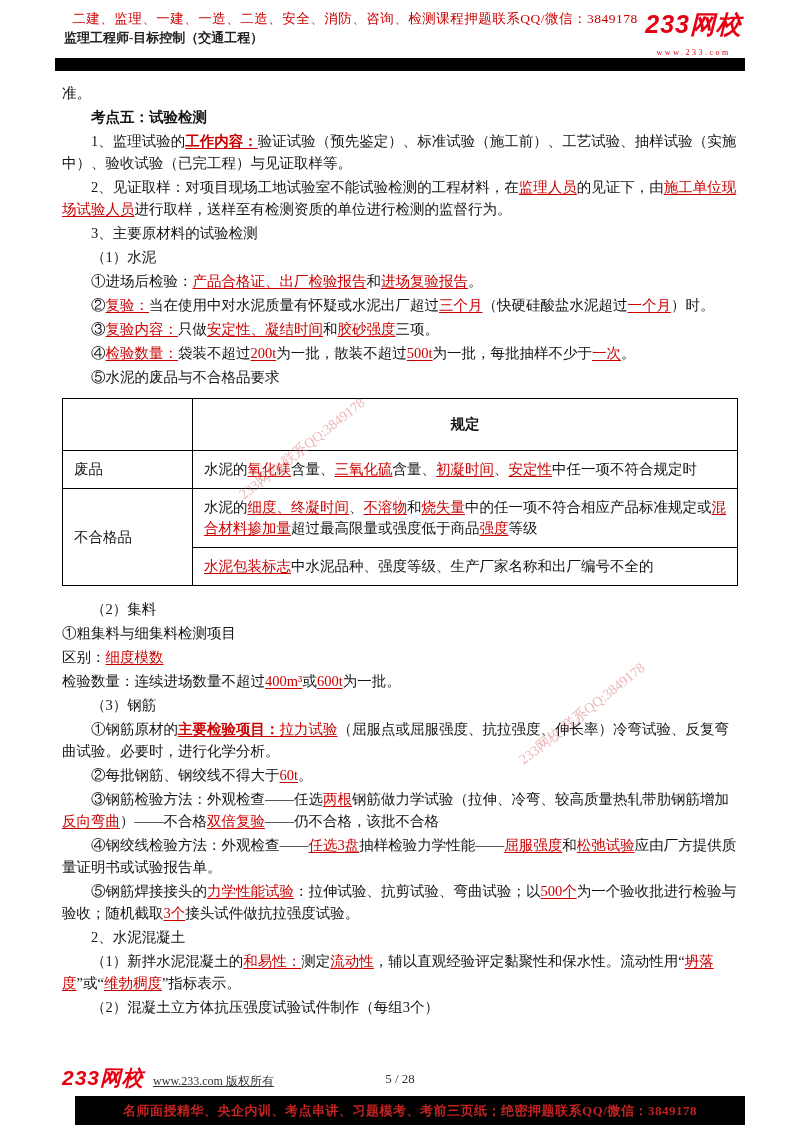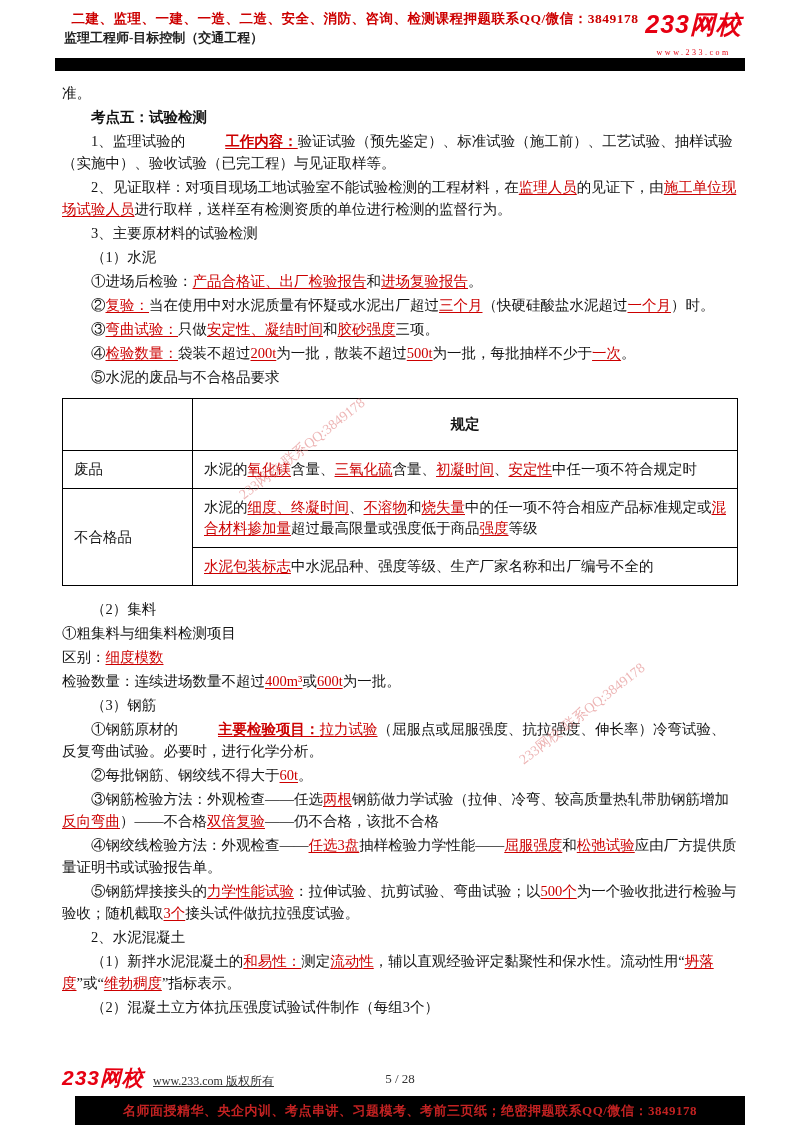--- a/index.html
+++ b/index.html
@@ -4,42 +4,42 @@
 <title>Document</title>
 <style>
   * { margin:0; padding:0; box-sizing:border-box; }
   html,body { background:#ffffff; }
   body { width:800px; height:1132px; position:relative; overflow:hidden;
          font-family:"Liberation Serif","DejaVu Serif",serif; color:#141414; }
   .page { position:absolute; inset:0; background:#fff; }
 
   
   .promo-top { position:absolute; top:10px; left:60px; right:150px; text-align:center;
-               color:#cc0000; font-weight:bold; font-size:13.5px; letter-spacing:.5px; }
+               color:#cc0000; font-weight:normal; font-size:13.5px; letter-spacing:.5px; }
   .doc-title { position:absolute; top:29px; left:64px; font-size:13px; font-weight:bold; color:#222; }
   .logo { position:absolute; top:11px; right:58px; text-align:center; line-height:1.1; }
   .logo-main { color:#e60012; font-weight:bold; font-size:25px; font-style:italic;
                font-family:"Liberation Sans","DejaVu Sans",sans-serif; letter-spacing:1px; }
   .logo-sub { color:#e60012; font-size:8px; letter-spacing:2.5px;margin-top:10px; }
   .top-rule { position:absolute; top:58px; left:55px; right:55px; height:13px; background:#000; }
 
   
   .watermark { position:absolute; color:rgba(222,120,120,.55); font-size:14px;
                transform:rotate(-38deg); white-space:nowrap; pointer-events:none; z-index:3; }
   .wm-1 { left:225px; top:440px; }
   .wm-2 { left:505px; top:705px; }
 
   
   .doc-body { position:absolute; top:80px; left:62px; width:676px;
               font-size:14.5px; line-height:22px; z-index:2; }
   .para { text-indent:2em; margin:2px 0; }
   .para.flush { text-indent:0; }
   .para.heading { font-weight:bold; }
   .seg-ru  { color:#cc0000; text-decoration:underline; text-underline-offset:2px; }
-  .seg-bru { color:#cc0000; font-weight:bold; text-decoration:underline; text-underline-offset:2px;padding-left:40px; }
+  .seg-bru { color:#cc0000; font-weight:bold; text-decoration:underline; text-underline-offset:2px; }
 
   
   .spec-table { border-collapse:collapse; width:100%; margin:10px 0 12px 0; }
   .spec-table td { border:1px solid #000; padding:8px 11px; font-size:14.5px; line-height:21px; vertical-align:middle; }
   .spec-table .lbl { width:130px; text-align:left; }
   .spec-table .head-cell { text-align:center; font-weight:bold; padding:15px; }
 
   
   .footer-row { position:absolute; top:1064px; left:62px; right:62px; height:30px; }
   .footer-left { position:absolute; left:0; top:0; display:flex; align-items:baseline; }
@@ -69,21 +69,21 @@
 
   <div class="doc-body">
     <p class="para flush"><span class="seg">准。</span></p>
     <p class="para heading"><span class="seg">考点五：试验检测</span></p>
     <p class="para"><span class="seg">1、监理试验的</span><span class="seg seg-bru">工作内容：</span><span class="seg">验证试验（预先鉴定）、标准试验（施工前）、工艺试验、抽样试验（实施中）、验收试验（已完工程）与见证取样等。</span></p>
     <p class="para"><span class="seg">2、见证取样：对项目现场工地试验室不能试验检测的工程材料，在</span><span class="seg seg-ru">监理人员</span><span class="seg">的见证下，由</span><span class="seg seg-ru">施工单位现场试验人员</span><span class="seg">进行取样，送样至有检测资质的单位进行检测的监督行为。</span></p>
     <p class="para"><span class="seg">3、主要原材料的试验检测</span></p>
     <p class="para"><span class="seg">（1）水泥</span></p>
     <p class="para"><span class="seg">①进场后检验：</span><span class="seg seg-ru">产品合格证、出厂检验报告</span><span class="seg">和</span><span class="seg seg-ru">进场复验报告</span><span class="seg">。</span></p>
     <p class="para"><span class="seg">②</span><span class="seg seg-ru">复验：</span><span class="seg">当在使用中对水泥质量有怀疑或水泥出厂超过</span><span class="seg seg-ru">三个月</span><span class="seg">（快硬硅酸盐水泥超过</span><span class="seg seg-ru">一个月</span><span class="seg">）时。</span></p>
-    <p class="para"><span class="seg">③</span><span class="seg seg-ru">弯曲试验：</span><span class="seg">只做</span><span class="seg seg-ru">安定性、凝结时间</span><span class="seg">和</span><span class="seg seg-ru">胶砂强度</span><span class="seg">三项。</span></p>
+    <p class="para"><span class="seg">③</span><span class="seg seg-ru">复验内容：</span><span class="seg">只做</span><span class="seg seg-ru">安定性、凝结时间</span><span class="seg">和</span><span class="seg seg-ru">胶砂强度</span><span class="seg">三项。</span></p>
     <p class="para"><span class="seg">④</span><span class="seg seg-ru">检验数量：</span><span class="seg">袋装不超过</span><span class="seg seg-ru">200t</span><span class="seg">为一批，散装不超过</span><span class="seg seg-ru">500t</span><span class="seg">为一批，每批抽样不少于</span><span class="seg seg-ru">一次</span><span class="seg">。</span></p>
     <p class="para"><span class="seg">⑤水泥的废品与不合格品要求</span></p>
 
     <table class="spec-table">
       <tbody>
         <tr>
           <td class="lbl"></td>
           <td class="head-cell">规定</td>
         </tr>
         <tr>

